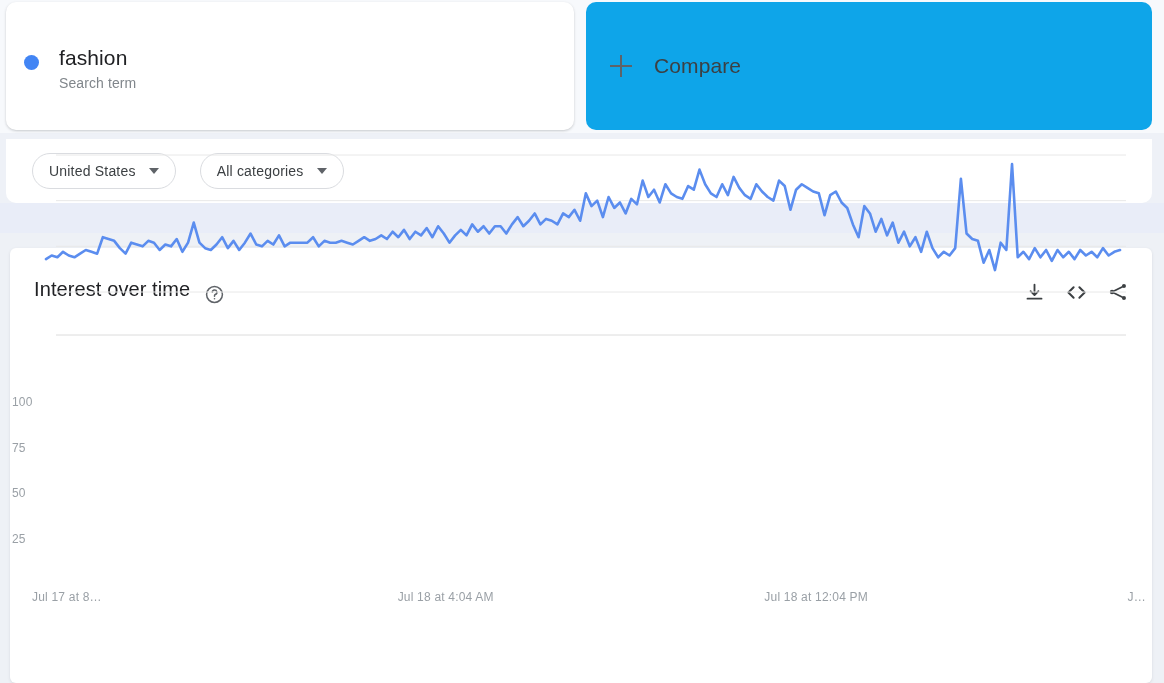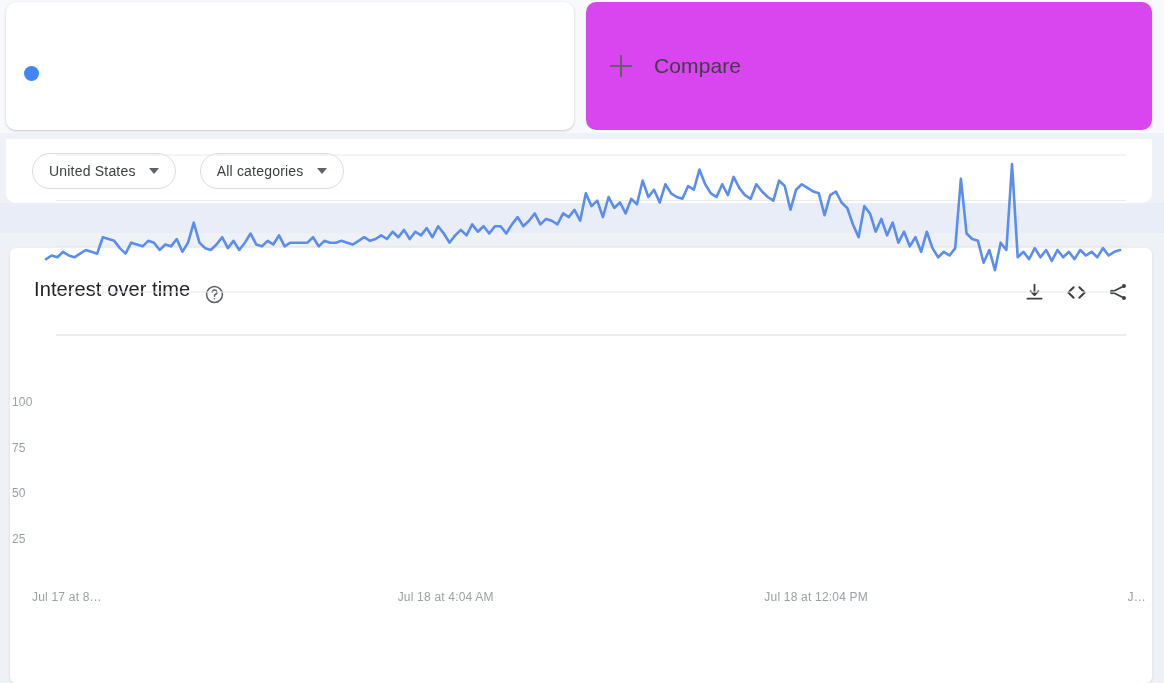--- a/index.html
+++ b/index.html
@@ -61,21 +61,21 @@
     color: #80868b;
     margin-top: 4px;
     letter-spacing: .1px;
   }
 
   
   .compare-card {
     position: absolute;
     left: 586px; top: 2px;
     width: 566px; height: 128px;
-    background: #d946ef;
+    background: #0ea5e9;
     border-radius: 10px;
     display: flex;
     align-items: center;
     cursor: pointer;
   }
   .compare-inner {
     display: flex;
     align-items: center;
     padding-left: 24px;
   }
@@ -214,20 +214,24 @@
   }
 </style>
 </head>
 <body>
 
 <div class="top-band"></div>
 
 <div class="term-card">
   <div class="term-inner">
     <div class="term-dot"></div>
+    <div class="term-text">
+      <div class="term-title">fashion</div>
+      <div class="term-sub">Search term</div>
+    </div>
   </div>
 </div>
 
 <div class="compare-card">
   <div class="compare-inner">
     <span class="plus-icon"></span>
     <span class="compare-label">Compare</span>
   </div>
 </div>
 

